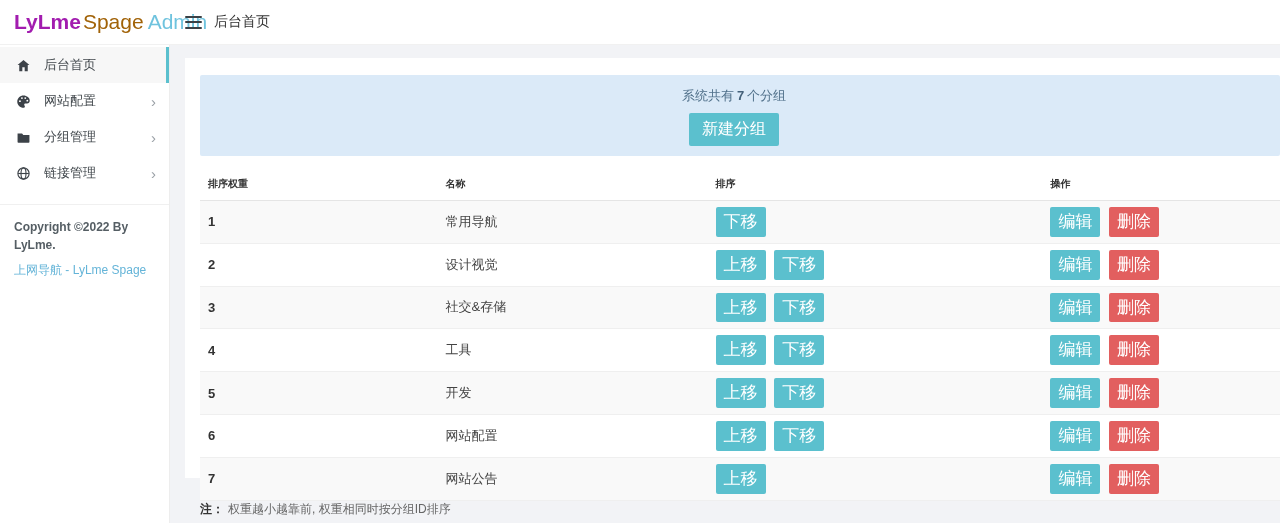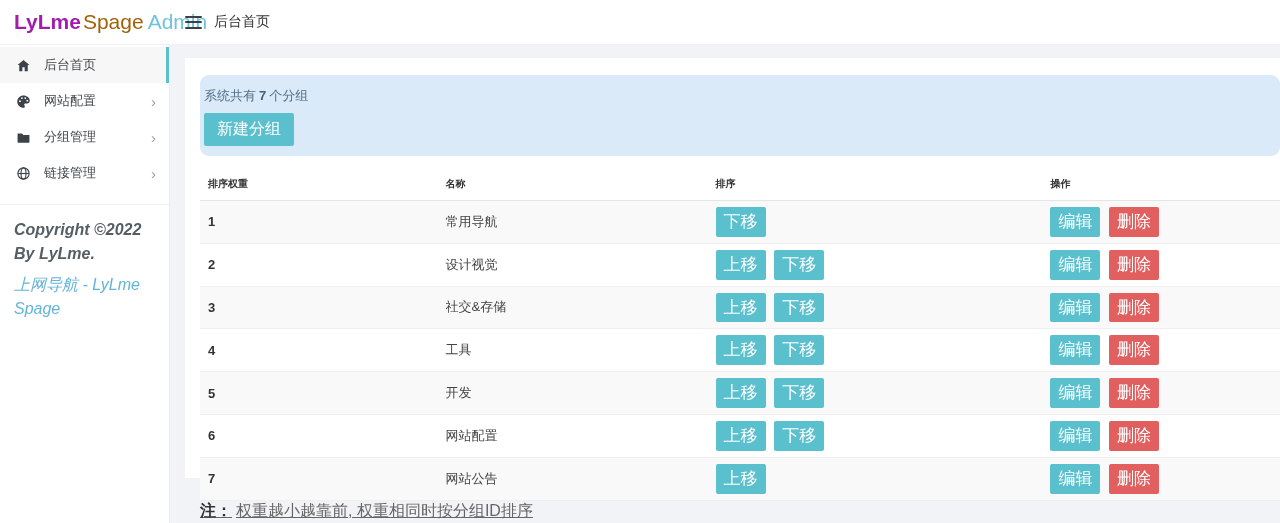--- a/index.html
+++ b/index.html
@@ -37,32 +37,32 @@
   .side-item{
     height:36px;display:flex;align-items:center;padding:0 13px 0 15px;
     font-size:13px;color:#42484d;cursor:pointer;position:relative;
   }
   .side-item .icon{width:16px;height:16px;margin-right:13px;color:#3c4248;flex:none;display:flex;align-items:center;justify-content:center;}
   .side-item .icon svg{width:15px;height:15px;}
   .side-item .chev{margin-left:auto;color:#9aa0a6;font-size:15px;line-height:1;}
   .side-item.active{background:#f7f7f7;}
   .side-item.active::after{content:"";position:absolute;right:0;top:0;bottom:0;width:3px;background:var(--accent);}
   .side-divider{border-top:1px solid #f0f0f0;margin-top:13px;}
-  .side-footer{padding:13px 14px;font-size:16px;line-height:1.5;font-style:italic;}
+  .side-footer{padding:13px 14px;font-size:12px;line-height:1.5;}
   .copyright{color:#555e64;font-weight:700;margin-bottom:7px;}
   .footer-link{color:var(--link);cursor:pointer;}
   
   .main{
     position:absolute;top:45px;left:170px;right:0;bottom:0;
     background:var(--main-bg);padding:13px 0 0 15px;
   }
   .card{background:#fff;height:420px;padding:17px 0 0 15px;}
   .alert{
-    background:var(--alert-bg);border-radius:9px;
-    padding:12px 16px 10px 4px;font-size:13px;color:#50708a;
+    background:var(--alert-bg);border-radius:2px;
+    padding:12px 16px 10px 4px;font-size:13px;color:#50708a;text-align:center;
   }
   .alert .cnt{font-weight:700;margin:0 3px;color:#44617a;}
   .btn-new{
     display:inline-block;margin-top:8px;background:var(--accent);color:#fff;
     font-size:16px;padding:6px 13px;border-radius:2px;cursor:pointer;
   }
   table{width:100%;border-collapse:collapse;margin-top:12px;font-size:13px;color:#444;table-layout:fixed;}
   col.c1{width:22%;} col.c2{width:25%;} col.c3{width:31%;} col.c4{width:22%;}
   th{
     text-align:left;font-weight:700;color:#333;padding:9px 8px;
@@ -71,21 +71,21 @@
   td{padding:6px 8px;border-bottom:1px solid #efefef;height:33px;}
   tr.striped td{background:#f9f9f9;}
   td.w{font-weight:700;color:#333;}
   .btn{
     display:inline-block;color:#fff;font-size:17px;padding:3px 8px;
     border-radius:2px;cursor:pointer;line-height:1.4;
   }
   .btn+.btn{margin-left:5px;}
   .btn-teal{background:var(--accent);}
   .btn-red{background:var(--danger);}
-  .note{margin-top:0;font-size:16px;color:#666;text-decoration:underline;}
+  .note{margin-top:0;font-size:12px;color:#666;}
   .note .nl{font-weight:700;color:#333;margin-right:4px;}
 </style>
 </head>
 <body>
 
 <div class="topbar">
   <div class="logo">
     <span class="p1">LyLme</span><span class="p2">Spage</span><span class="p3">Admin</span>
   </div>
   <div class="topbar-main">

